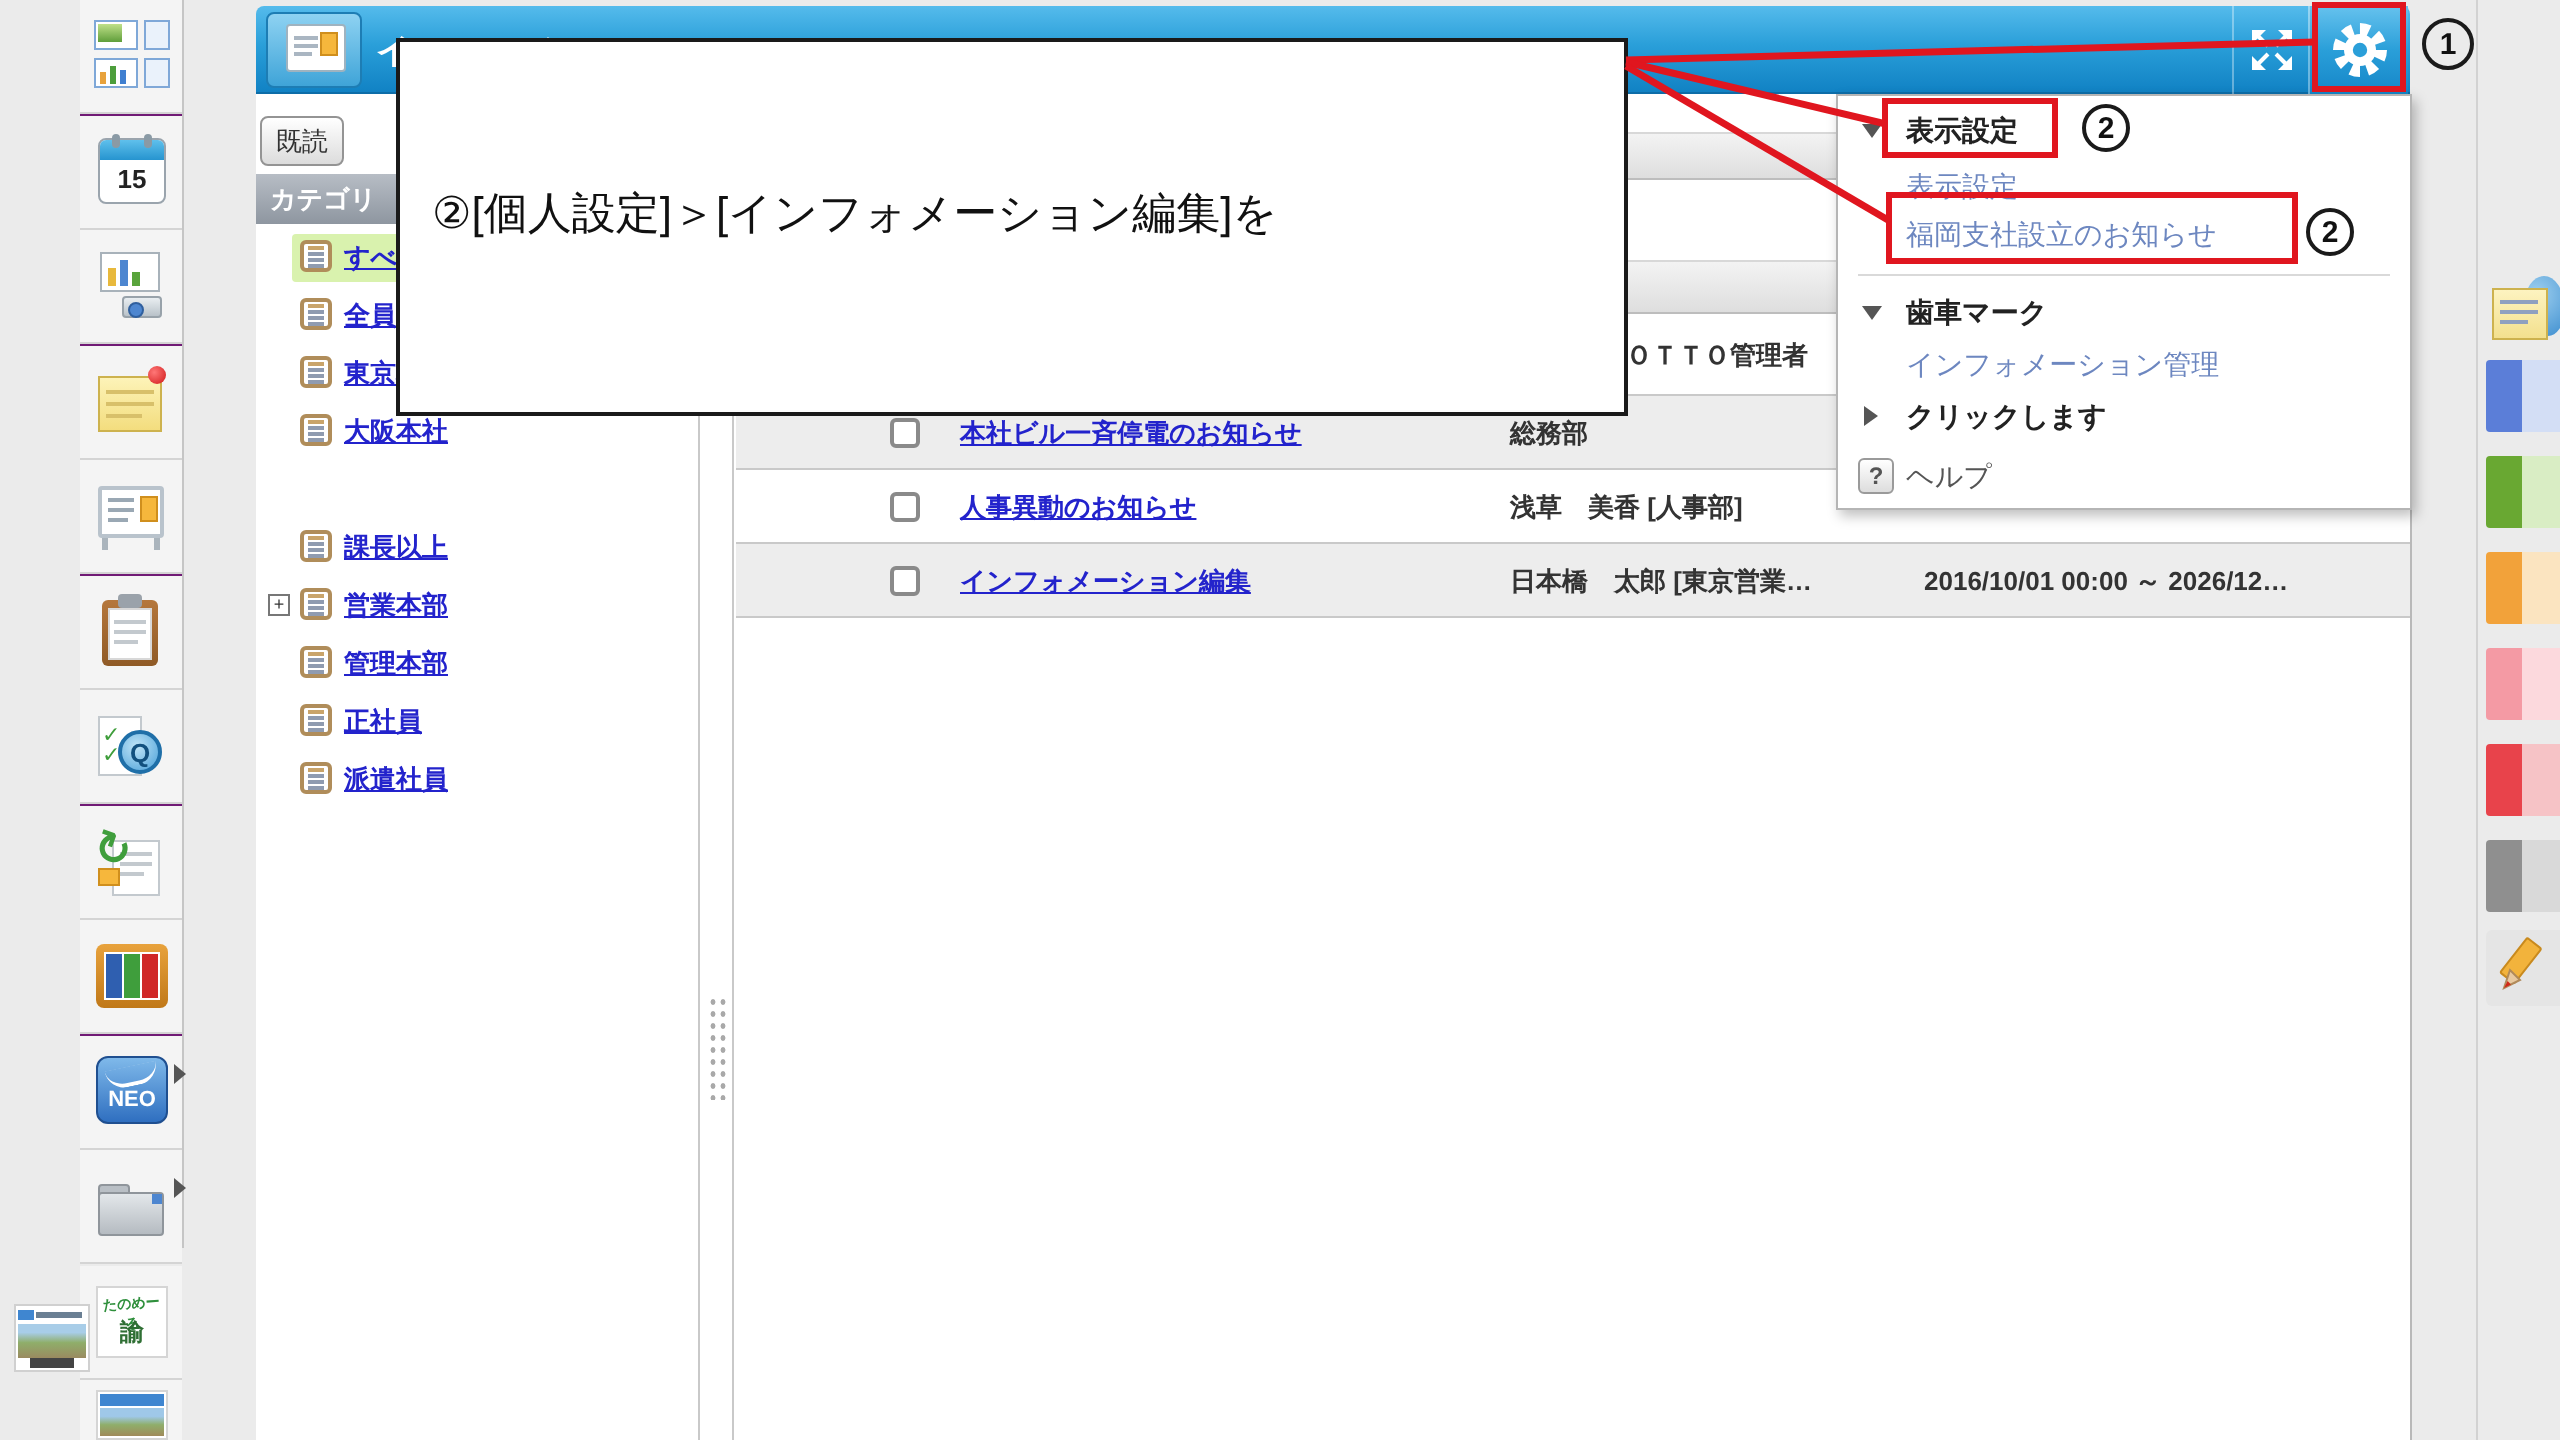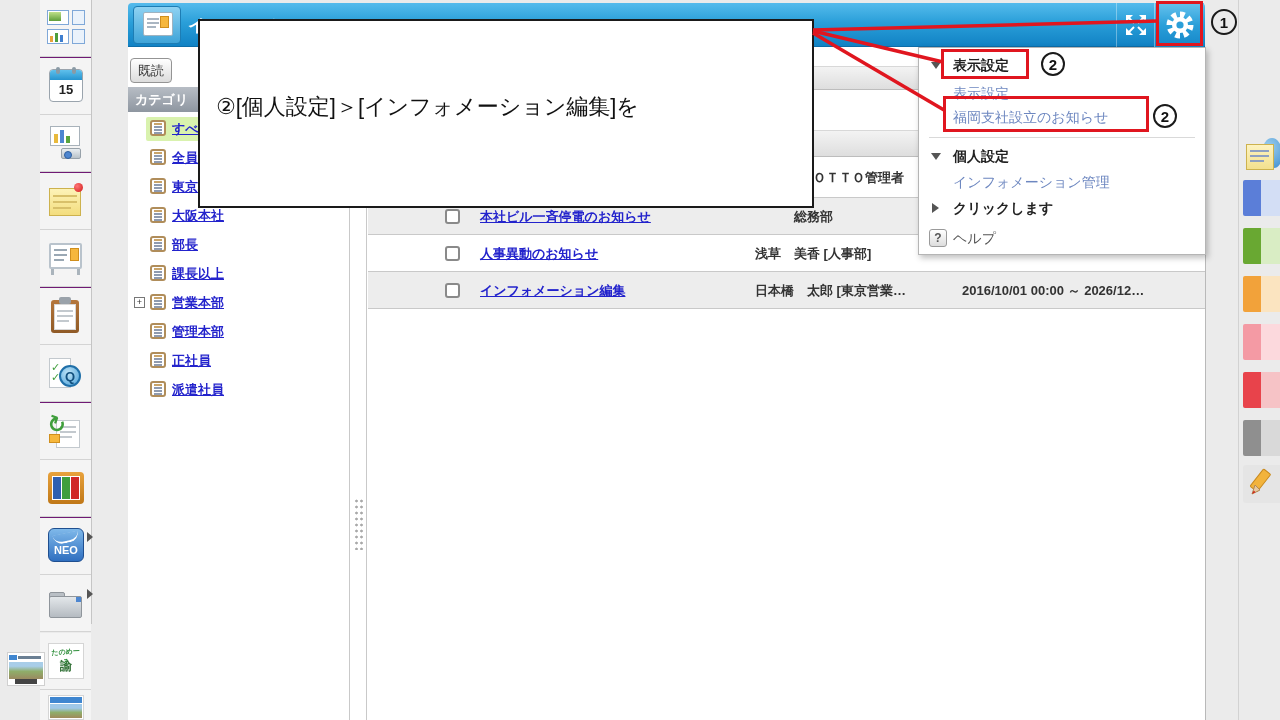--- a/index.html
+++ b/index.html
@@ -317,28 +317,20 @@
     <div class="cat-label">東京本社</div>
   </div>
   <div class="cat-item" style="top:203px;text-decoration:underline;">
     <div class="npad">
         <i style="top:4px;"></i>
         <i style="top:7px;"></i>
         <i style="top:10px;"></i>
       </div>
     <div class="cat-label">大阪本社</div>
   </div>
-  <div class="cat-item" style="top:232px;">
-    <div class="npad">
-        <i style="top:4px;"></i>
-        <i style="top:7px;"></i>
-        <i style="top:10px;"></i>
-      </div>
-    <div class="cat-label">部長</div>
-  </div>
   <div class="cat-item" style="top:261px;">
     <div class="npad">
         <i style="top:4px;"></i>
         <i style="top:7px;"></i>
         <i style="top:10px;"></i>
       </div>
     <div class="cat-label">課長以上</div>
   </div>
   <div class="cat-item" style="top:290px;">
     <div class="expander">+</div>
@@ -380,21 +372,21 @@
 
   <div class="abs tbl-right-border"></div>
 
   <div class="row" style="top:157px;height:41px;background:#ffffff;">
     <div class="row-author" style="left:445px;top:12px;">ＯＴＴＯ管理者</div>
   </div>
 
   <div class="row" style="top:198px;height:37px;background:#ededed;">
     <div class="checkbox" style="top:11px;"></div>
     <div class="row-title" style="top:10px;">本社ビル一斉停電のお知らせ</div>
-    <div class="row-author" style="top:10px;margin-left:39px;">総務部</div>
+    <div class="row-author" style="top:10px;">総務部</div>
   </div>
 
   <div class="row" style="top:235px;height:37px;background:#ffffff;">
     <div class="checkbox" style="top:11px;"></div>
     <div class="row-title" style="top:10px;">人事異動のお知らせ</div>
     <div class="row-author" style="top:10px;">浅草　美香 [人事部]</div>
   </div>
 
   <div class="row" style="top:272px;height:37px;background:#ededed;">
     <div class="checkbox" style="top:11px;"></div>
@@ -410,21 +402,21 @@
     </div>
     <div class="menu-item mi-link" style="top:37px;">
       <div class="menu-text">表示設定</div>
     </div>
     <div class="menu-item mi-link" style="top:61px;">
       <div class="menu-text">福岡支社設立のお知らせ</div>
     </div>
     <div class="menu-sep" style="top:89px;"></div>
     <div class="menu-item mi-bold" style="top:100px;">
       <div class="tri-down"></div>
-      <div class="menu-text">個人設定</div>
+      <div class="menu-text">歯車マーク</div>
     </div>
     <div class="menu-item mi-link" style="top:126px;">
       <div class="menu-text">インフォメーション管理</div>
     </div>
     <div class="menu-item mi-bold" style="top:152px;">
       <div class="tri-right"></div>
       <div class="menu-text">クリックします</div>
     </div>
     <div class="menu-item" style="top:182px;color:#555;">
       <div class="help-box">?</div>

